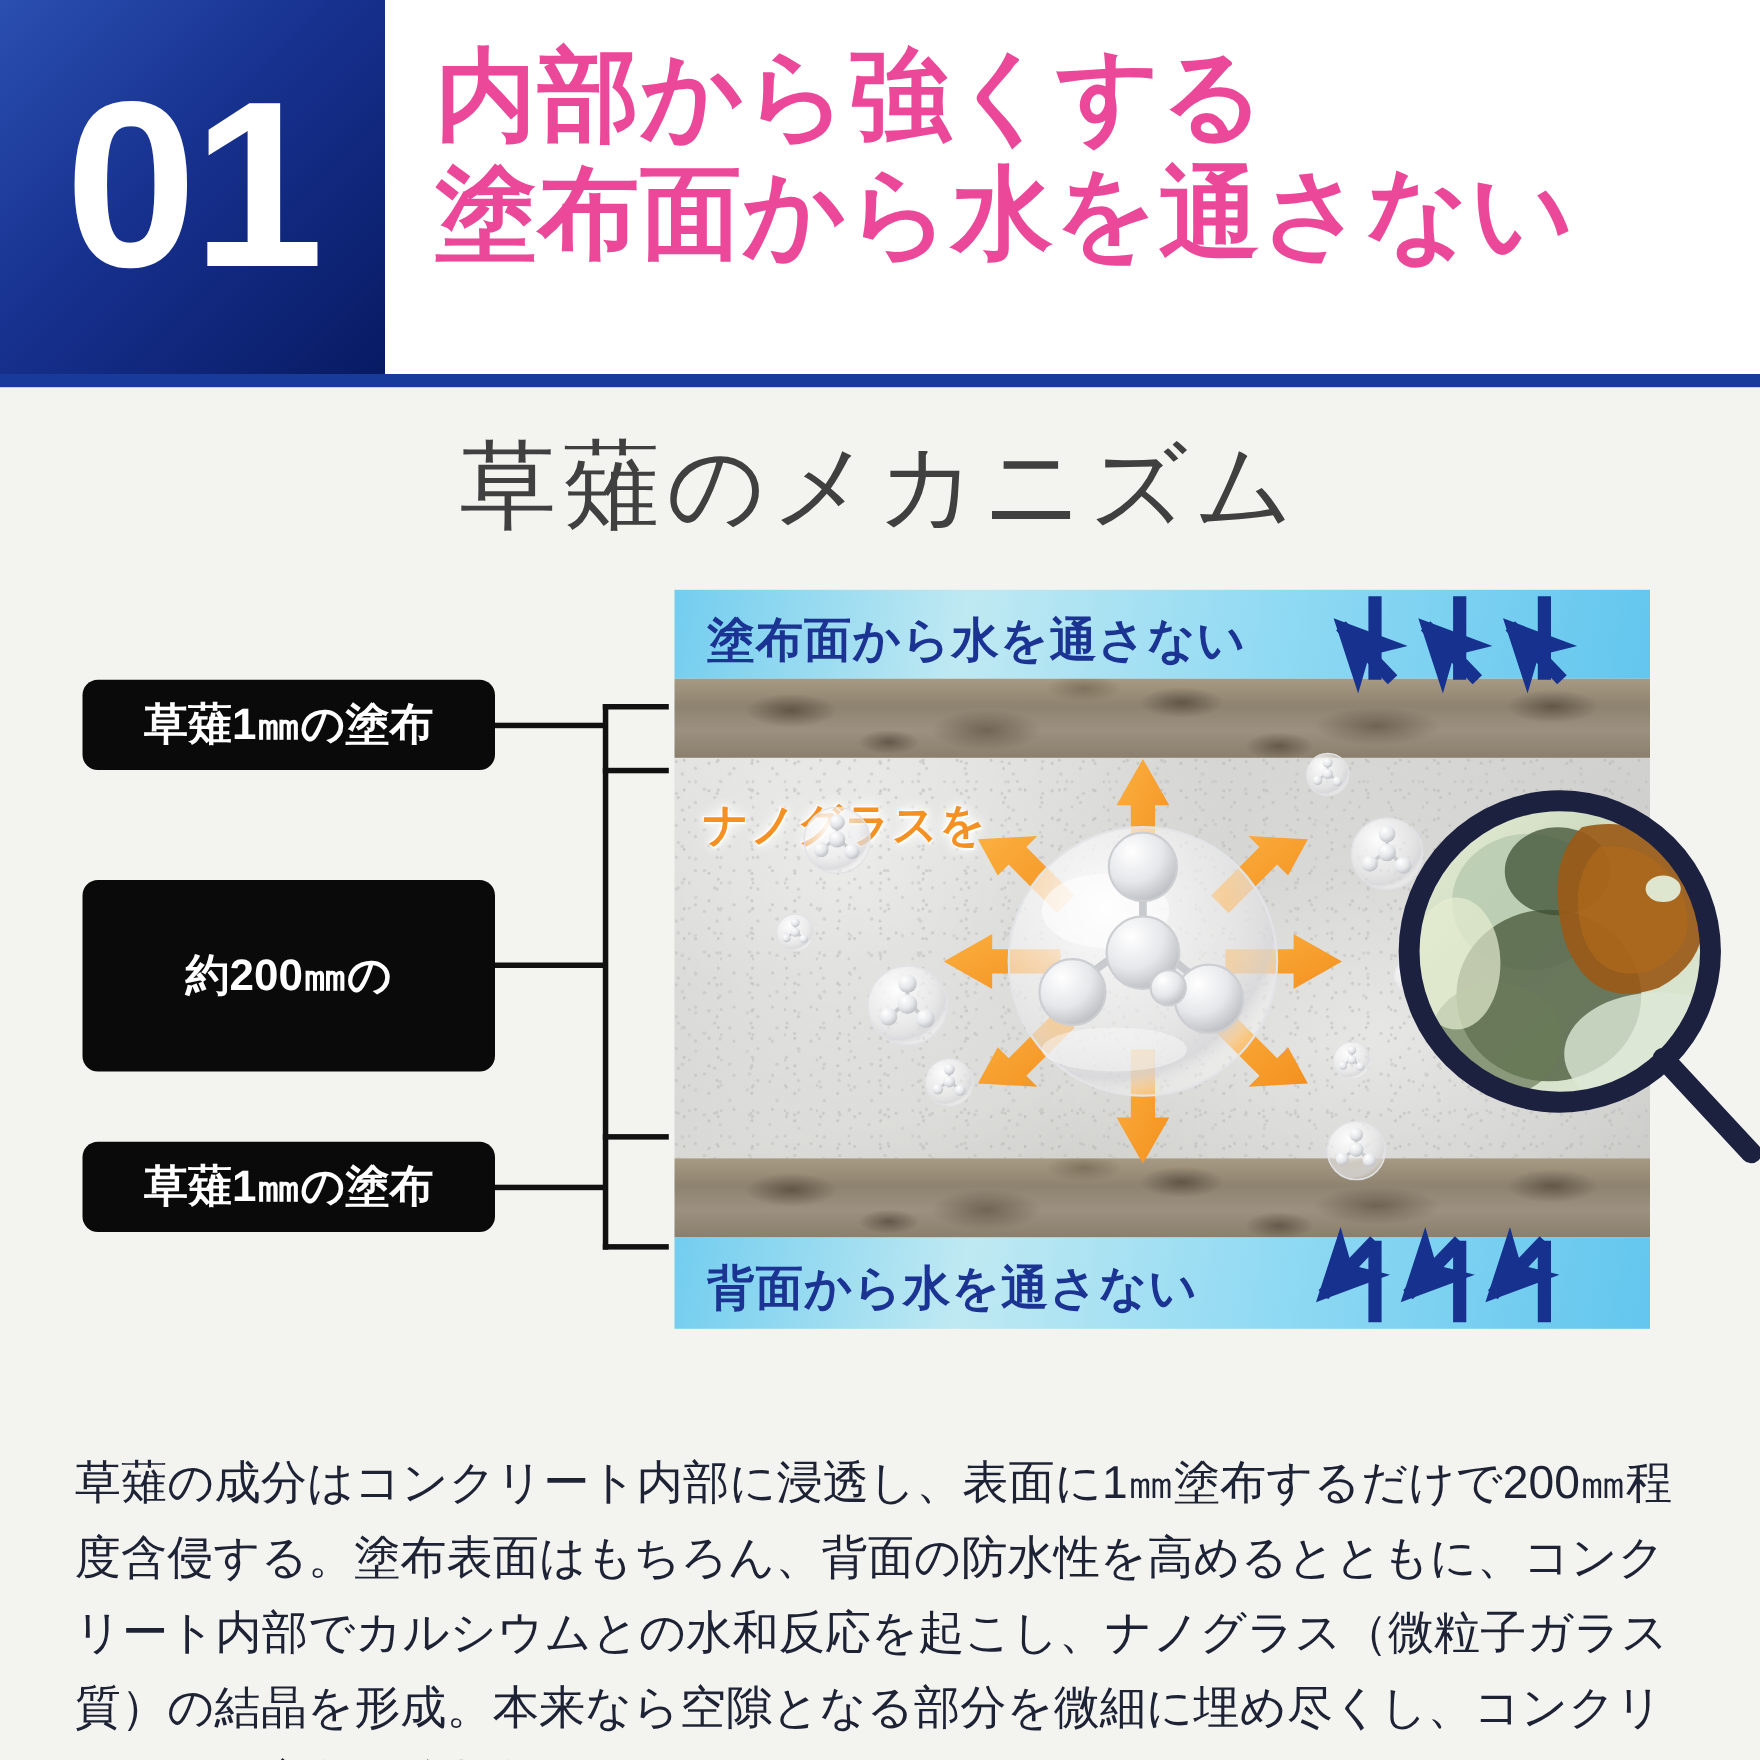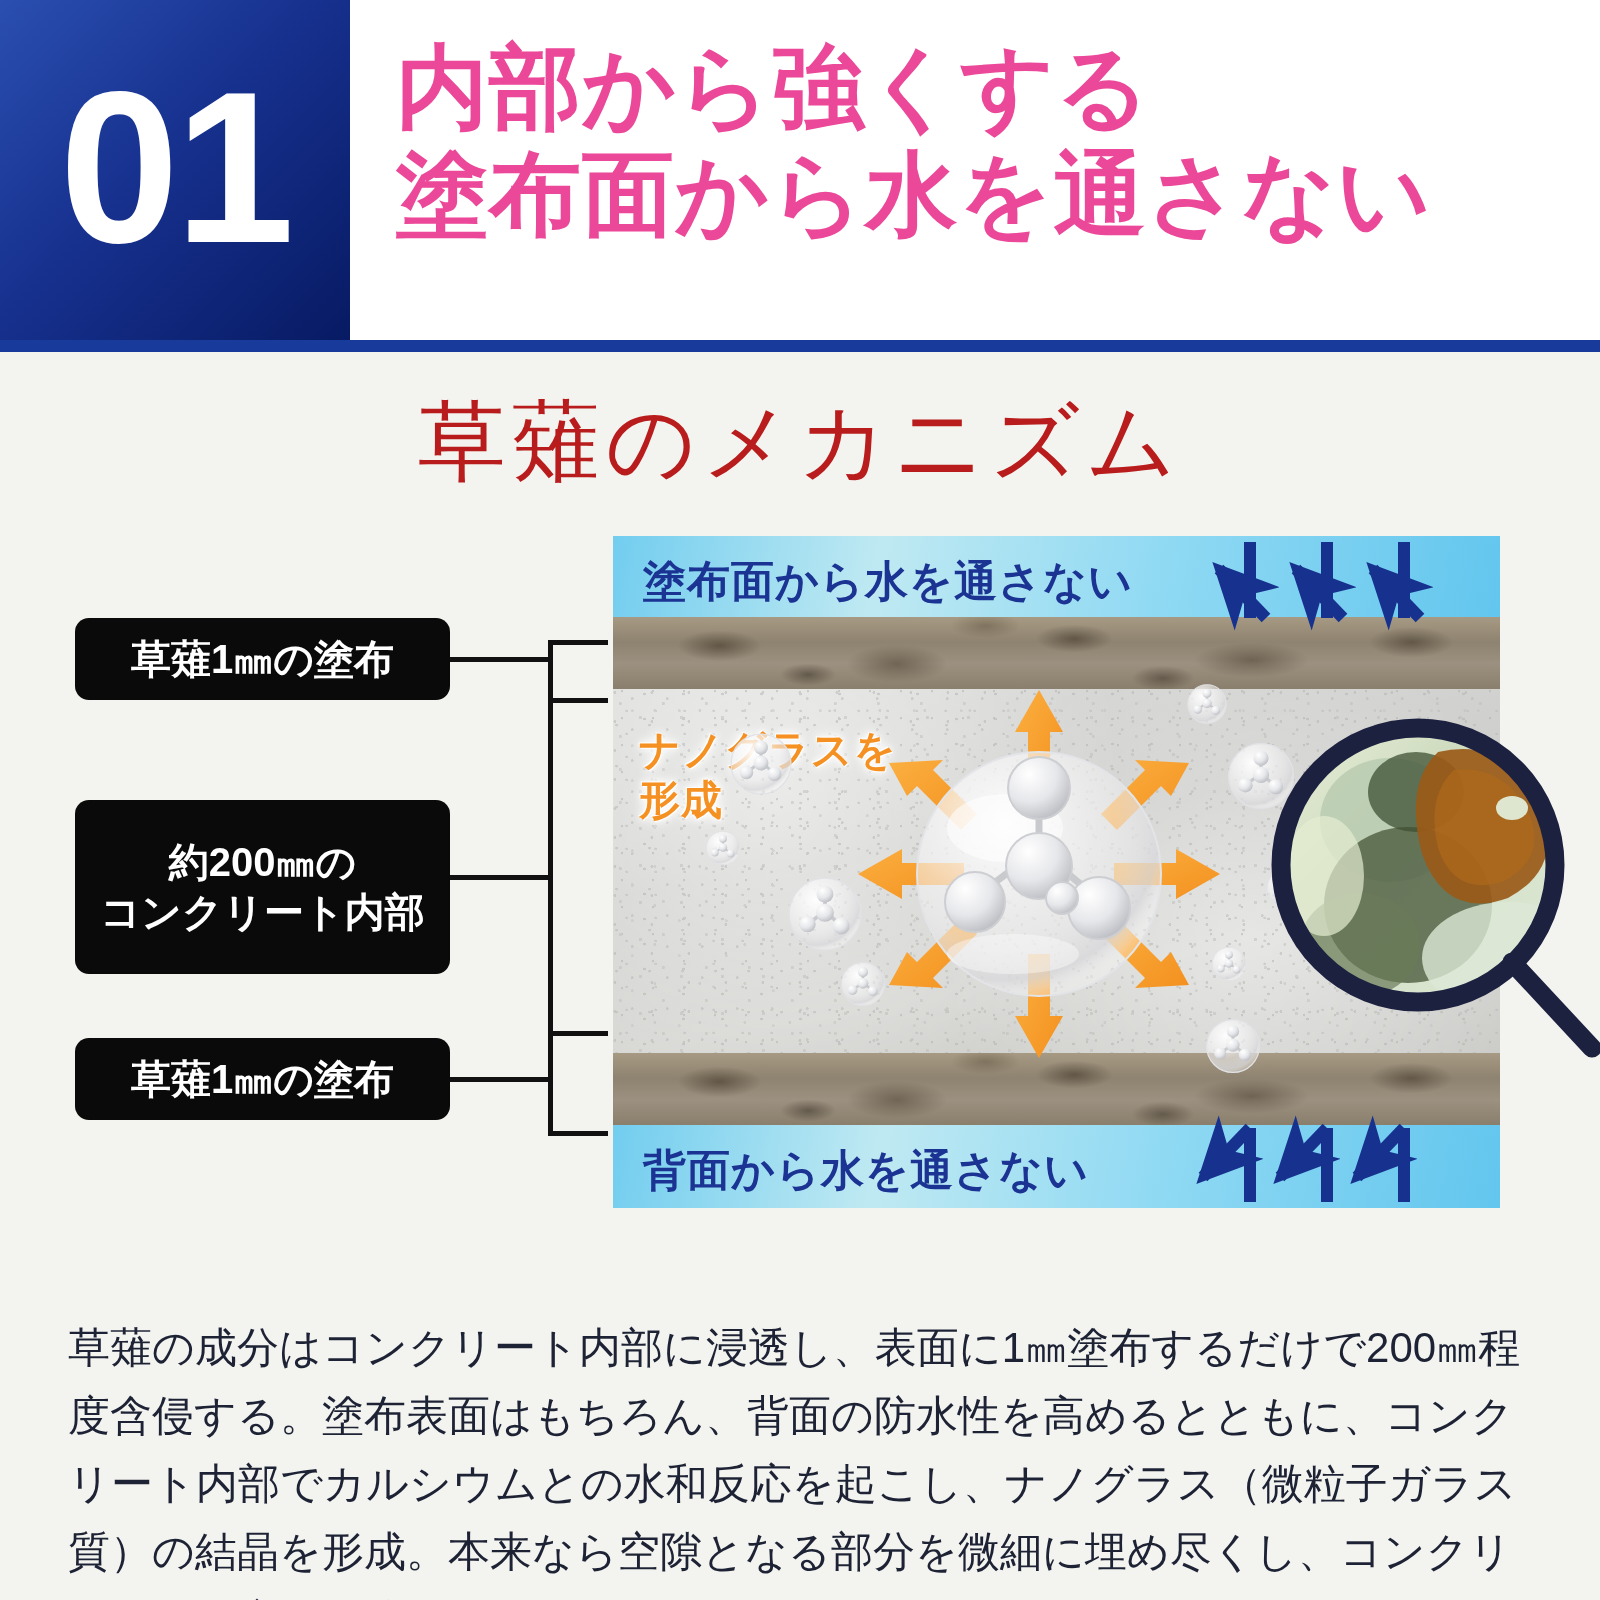--- a/index.html
+++ b/index.html
@@ -28,21 +28,21 @@
     color:#ec4899;font-weight:bold;font-size:92px;line-height:1.16;
     letter-spacing:1px;
   }
   .header-title .tline{display:block;white-space:nowrap;}
   .header-rule{position:absolute;left:0;top:340px;width:1600px;height:12px;background:#173a9b;}
 
   
   .subtitle{
     position:absolute;left:0;top:383px;width:1600px;text-align:center;
     font-family:"Liberation Serif","DejaVu Serif",serif;
-    font-size:88px;color:#b91c1c;letter-spacing:6px;font-weight:400;
+    font-size:88px;color:#404040;letter-spacing:6px;font-weight:400;
   }
 
   
   .label-box{
     position:absolute;background:#0a0a0a;color:#ffffff;border-radius:14px;
     display:flex;align-items:center;justify-content:center;text-align:center;
     font-size:40px;font-weight:bold;line-height:1.25;letter-spacing:0px;
     box-sizing:border-box;padding:6px 10px;
   }
   #lbl0{left:75px;top:618px;width:375px;height:82px;}
@@ -133,21 +133,20 @@
 <div class="header-rule"></div>
 
 <div class="subtitle">草薙のメカニズム</div>
 
 <div class="label-box" id="lbl0">
   <span>草薙1㎜の塗布</span>
 </div>
 <div class="label-box" id="lbl1">
   <div>
     <div>約200㎜の</div>
-    <div>コンクリート内部</div>
   </div>
 </div>
 <div class="label-box" id="lbl2">
   <span>草薙1㎜の塗布</span>
 </div>
 
 <div class="ln" style="left:450px;top:657px;width:102px;height:5px;"></div>
 <div class="ln" style="left:450px;top:875px;width:102px;height:5px;"></div>
 <div class="ln" style="left:450px;top:1077px;width:102px;height:5px;"></div>
 <div class="ln" style="left:548px;top:640px;width:5px;height:496px;"></div>
@@ -162,21 +161,20 @@
   <div class="coat coat-top"></div>
   <div class="core"></div>
   <div class="coat coat-bottom"></div>
   <div class="band band-bottom"></div>
 
   <div class="band-label" id="bandlbl-top">塗布面から水を通さない</div>
   <div class="band-label" id="bandlbl-bottom">背面から水を通さない</div>
 
   <div class="nano-text">
     <div>ナノグラスを</div>
-    <div>形成</div>
   </div>
 
   <svg class="mag-wrap" viewBox="0 0 887 672">
     <defs>
       <marker id="wh" markerWidth="6" markerHeight="6" refX="4.6" refY="3" orient="auto">
         <path d="M0,0.4 L5.4,3 L0,5.6 L1.5,3 Z" fill="#17318f"></path>
       </marker>
       <marker id="whb" markerWidth="6" markerHeight="6" refX="4.6" refY="3" orient="auto">
         <path d="M0,0.4 L5.4,3 L0,5.6 L1.5,3 Z" fill="#17318f"></path>
       </marker>

